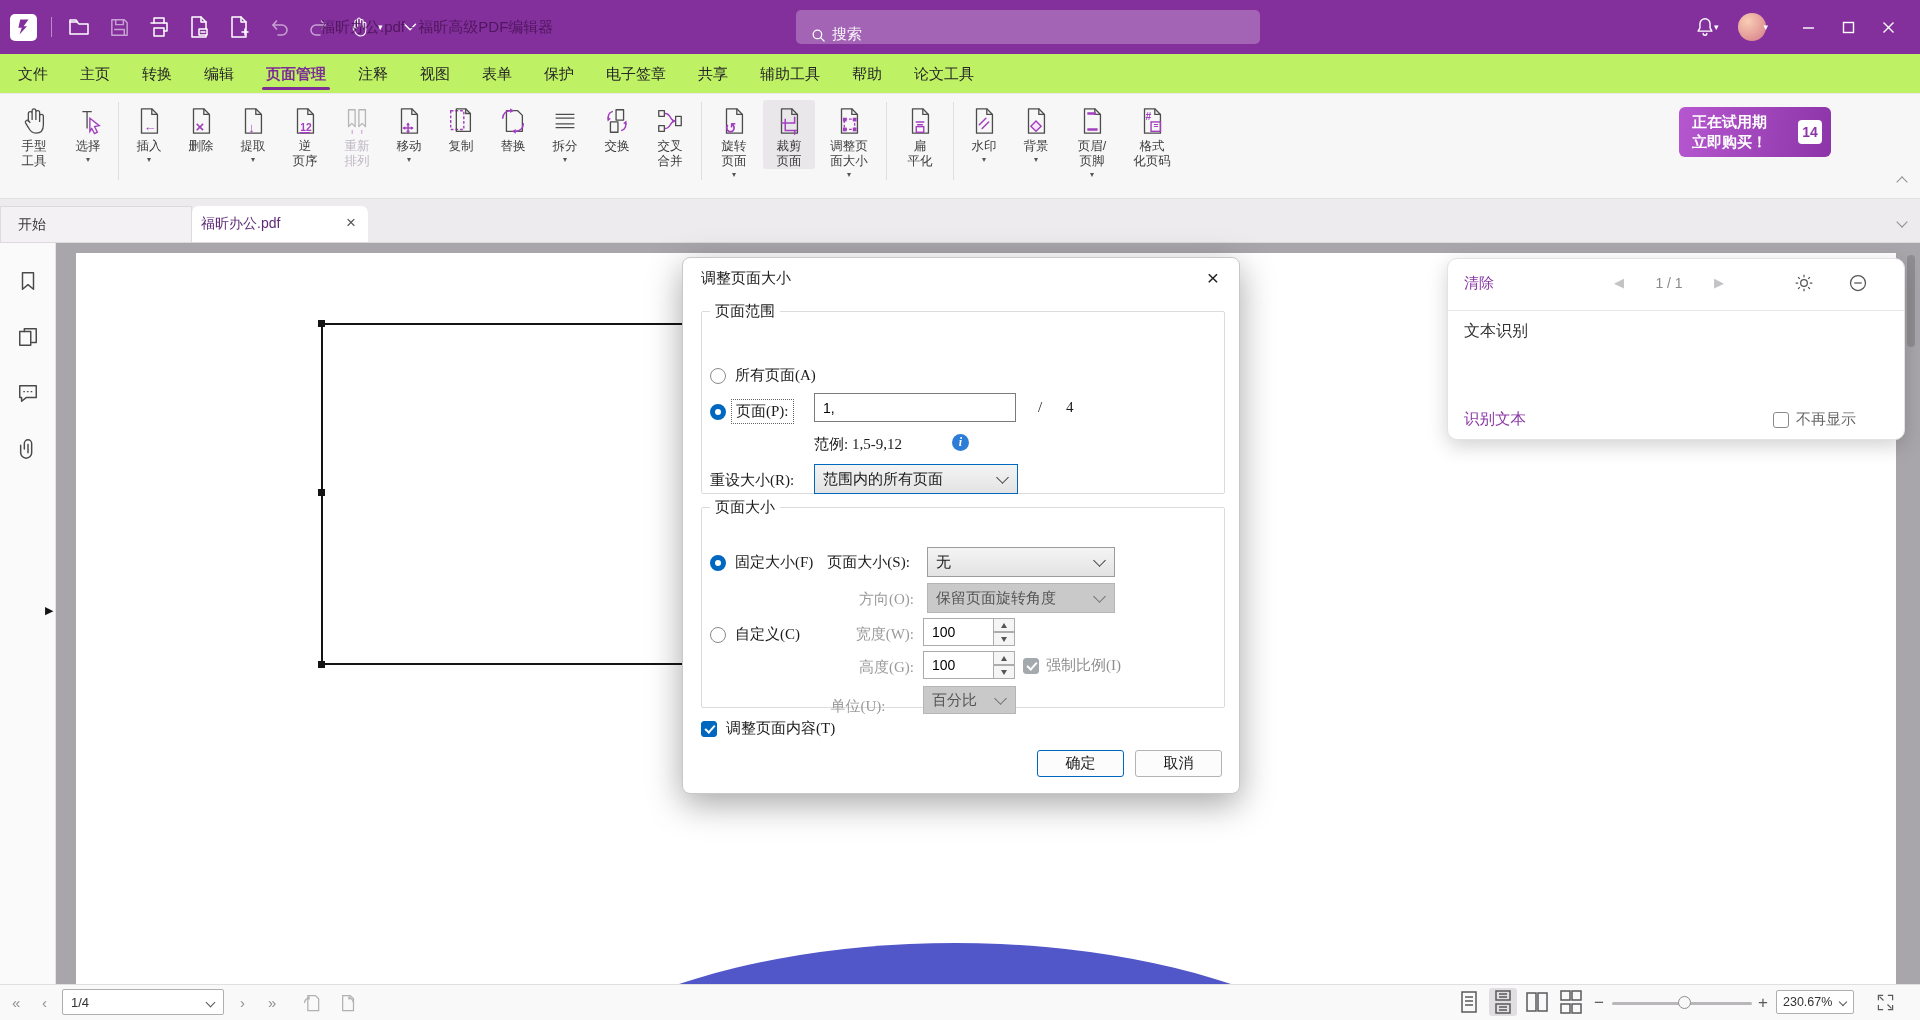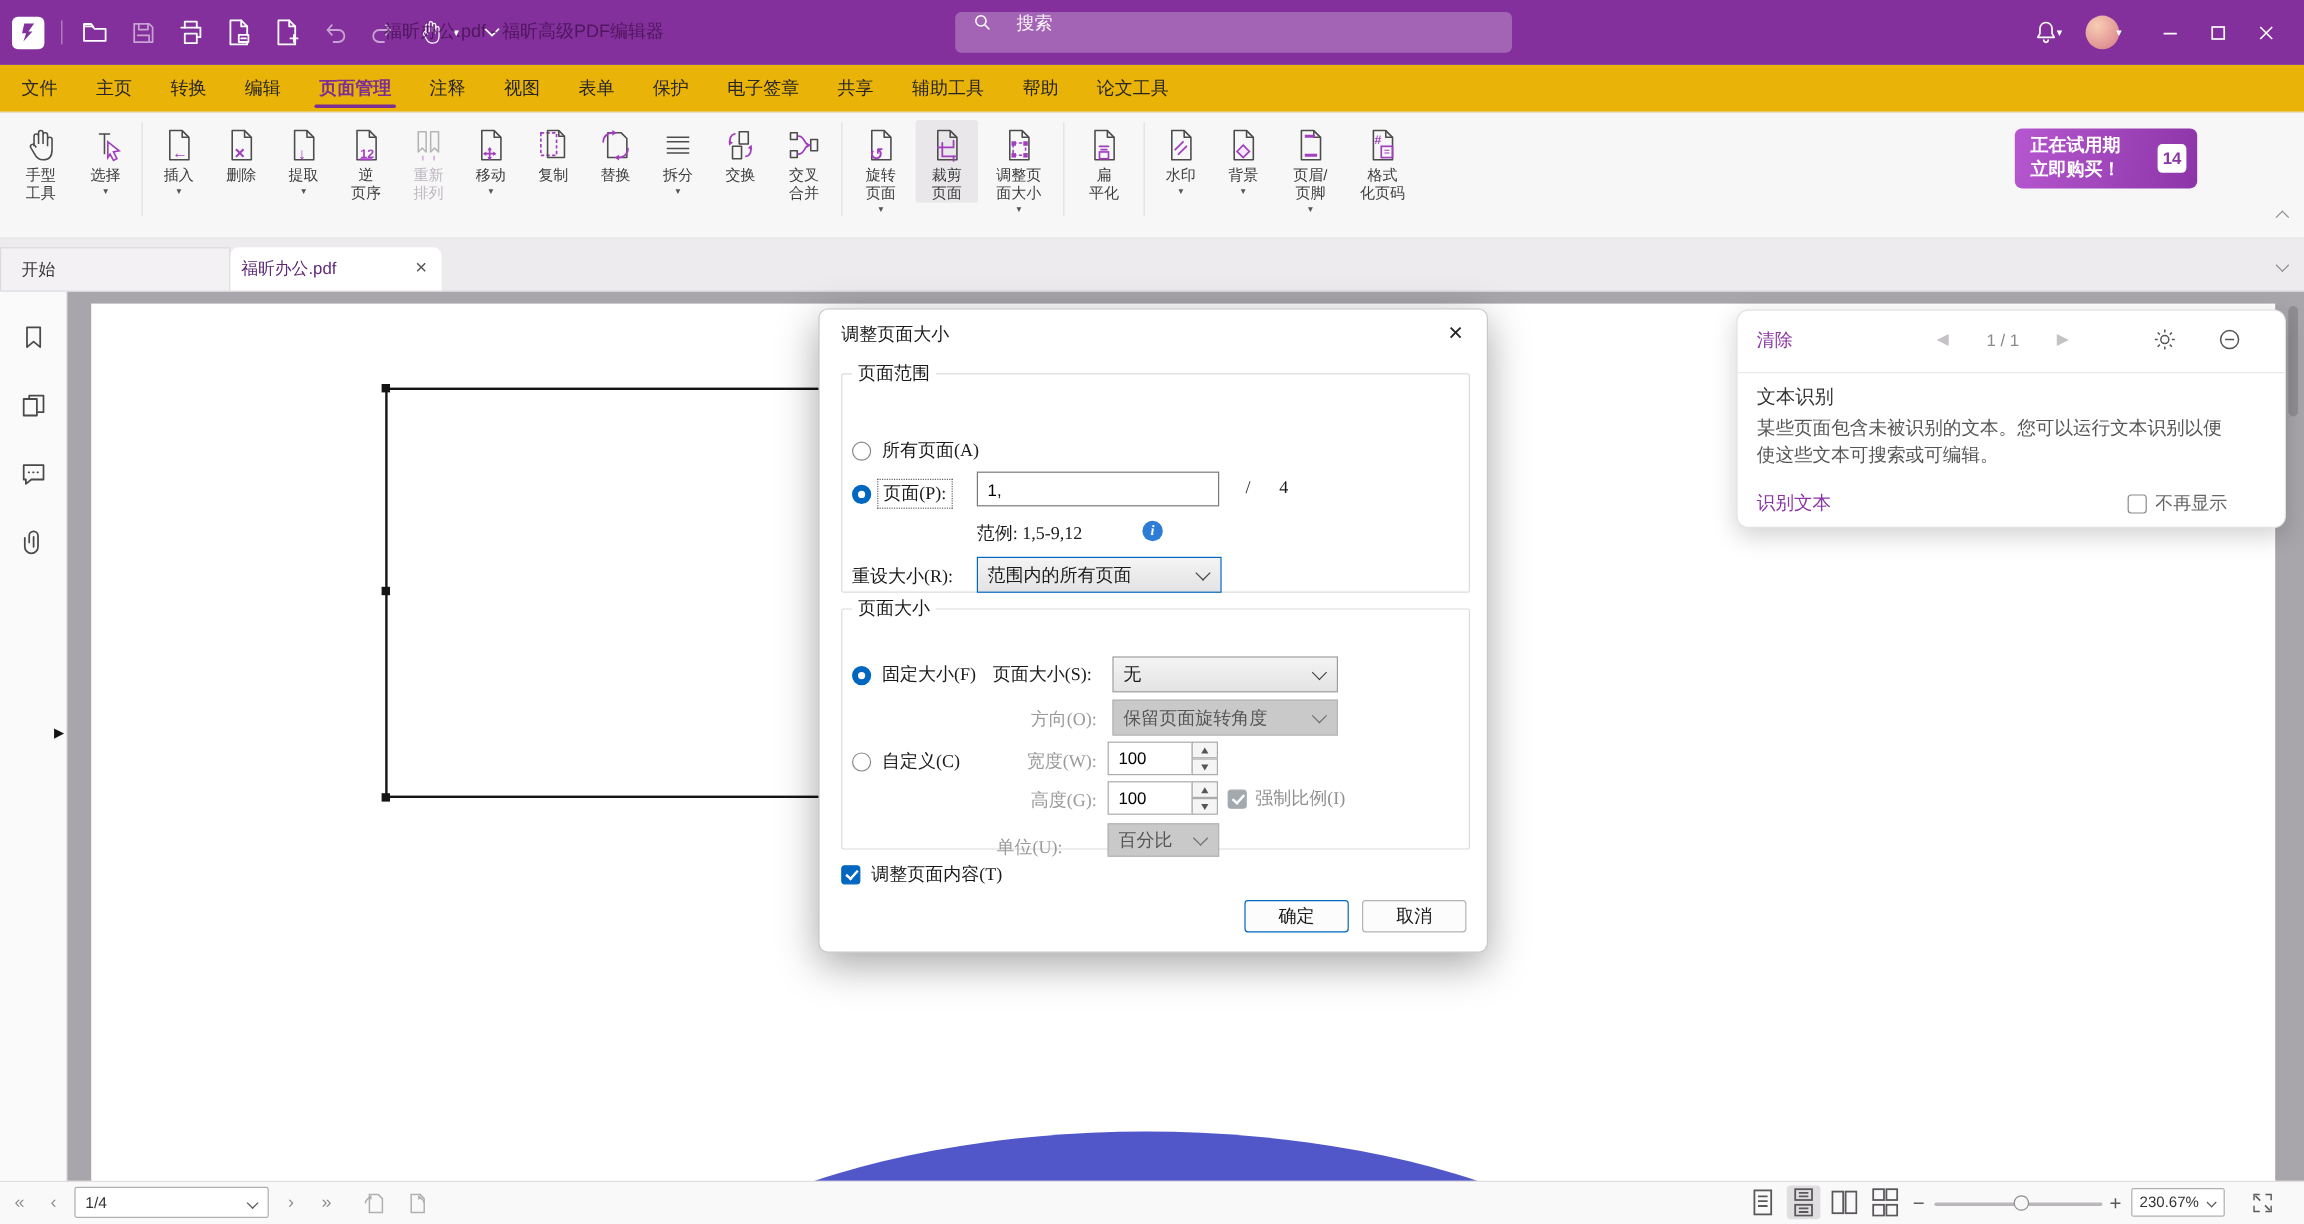--- a/index.html
+++ b/index.html
@@ -11,28 +11,28 @@
   .titlebar{left:0;top:0;width:1920px;height:54px;background:#84309C;z-index:40;}
   .tb-left{left:0;top:0;height:54px;display:flex;align-items:center;gap:14px;padding-left:10px;position:absolute;}
   .logo{width:27px;height:27px;background:#fff;border-radius:5px;display:flex;align-items:center;justify-content:center;}
   .tb-sep{width:1px;height:20px;background:rgba(255,255,255,.45);}
   .tbi{width:26px;height:26px;display:flex;align-items:center;justify-content:center;}
   .tbi svg{stroke:#fff;fill:none;stroke-width:1.5;stroke-linecap:round;stroke-linejoin:round;}
   .dim{opacity:.55;}
   .tb-caret{color:#fff;font-size:9px;margin-left:-8px;}
   .tb-title{left:320px;top:0;height:54px;line-height:54px;font-size:15px;color:rgba(48,6,58,.62);position:absolute;}
   .searchbox{left:796px;top:10px;width:464px;height:34px;background:rgba(255,255,255,.25);border-radius:5px;
-             display:flex;align-items:flex-start;gap:20px;padding-left:14px;box-sizing:border-box;position:absolute;}
+             display:flex;align-items:flex-end;gap:5px;padding-left:14px;box-sizing:border-box;position:absolute;}
   .searchbox span{color:rgba(255,255,255,.92);font-size:15px;}
   .tb-right{right:0;top:0;height:54px;display:flex;align-items:center;gap:20px;padding-right:12px;position:absolute;}
   .avatar{width:28px;height:28px;border-radius:50%;background:radial-gradient(circle at 35% 30%,#F8CDB4,#DE8F92 75%);}
   .winbtn{width:40px;height:54px;display:flex;align-items:center;justify-content:center;}
   .winbtn svg{stroke:#fff;stroke-width:1.4;fill:none;}
   
-  .menubar{left:0;top:54px;width:1920px;height:40px;background:#eab308;border-bottom:1px solid #EAE8EB;z-index:39;
+  .menubar{left:0;top:54px;width:1920px;height:40px;background:#bef264;border-bottom:1px solid #EAE8EB;z-index:39;
            display:flex;align-items:stretch;padding-left:2px;box-sizing:border-box;}
   .mitem{padding:0 16px;line-height:39px;font-size:15px;color:#262626;position:relative;}
   .mitem.active{color:#7C2E94;font-weight:bold;}
   .mitem.active::after{content:"";position:absolute;left:12px;right:12px;bottom:3px;height:3px;border-radius:2px;background:#7C2E94;}
   
   .ribbon{left:0;top:94px;width:1920px;height:104px;background:#F8F7F8;border-bottom:1px solid #E2E0E3;z-index:38;}
   .rwrap{display:flex;align-items:flex-start;padding:6px 0 0 6px;}
   .rbtn{width:50px;display:flex;flex-direction:column;align-items:center;padding-top:3px;border-radius:3px;margin:0 1px;}
   .rbtn .ricon{height:36px;display:flex;align-items:center;justify-content:center;}
   .rlabel{font-size:12.5px;line-height:1.18;color:#3C3C3C;text-align:center;white-space:pre-line;}
@@ -585,21 +585,20 @@
       </svg>
   </span>
   <span class="pn-ico" style="left:400px">
     <svg width="20" height="20" viewBox="0 0 24 24">
         <circle cx="12" cy="12" r="9"></circle>
         <path d="M7.5 12h9"></path>
       </svg>
   </span>
   <div class="panel-div"></div>
   <div class="panel-h">文本识别</div>
-  <div class="panel-body">某些页面包含未被识别的文本。您可以运行文本识别以便使这些文本可搜索或可编辑。</div>
   <span class="panel-action">识别文本</span>
   <span class="panel-dismiss">
     <span class="cbx"></span>
     <span>不再显示</span>
   </span>
 </div>
 
 <div class="dlg">
   <span class="dlg-title">调整页面大小</span>
   <span class="dlg-close">×</span>

